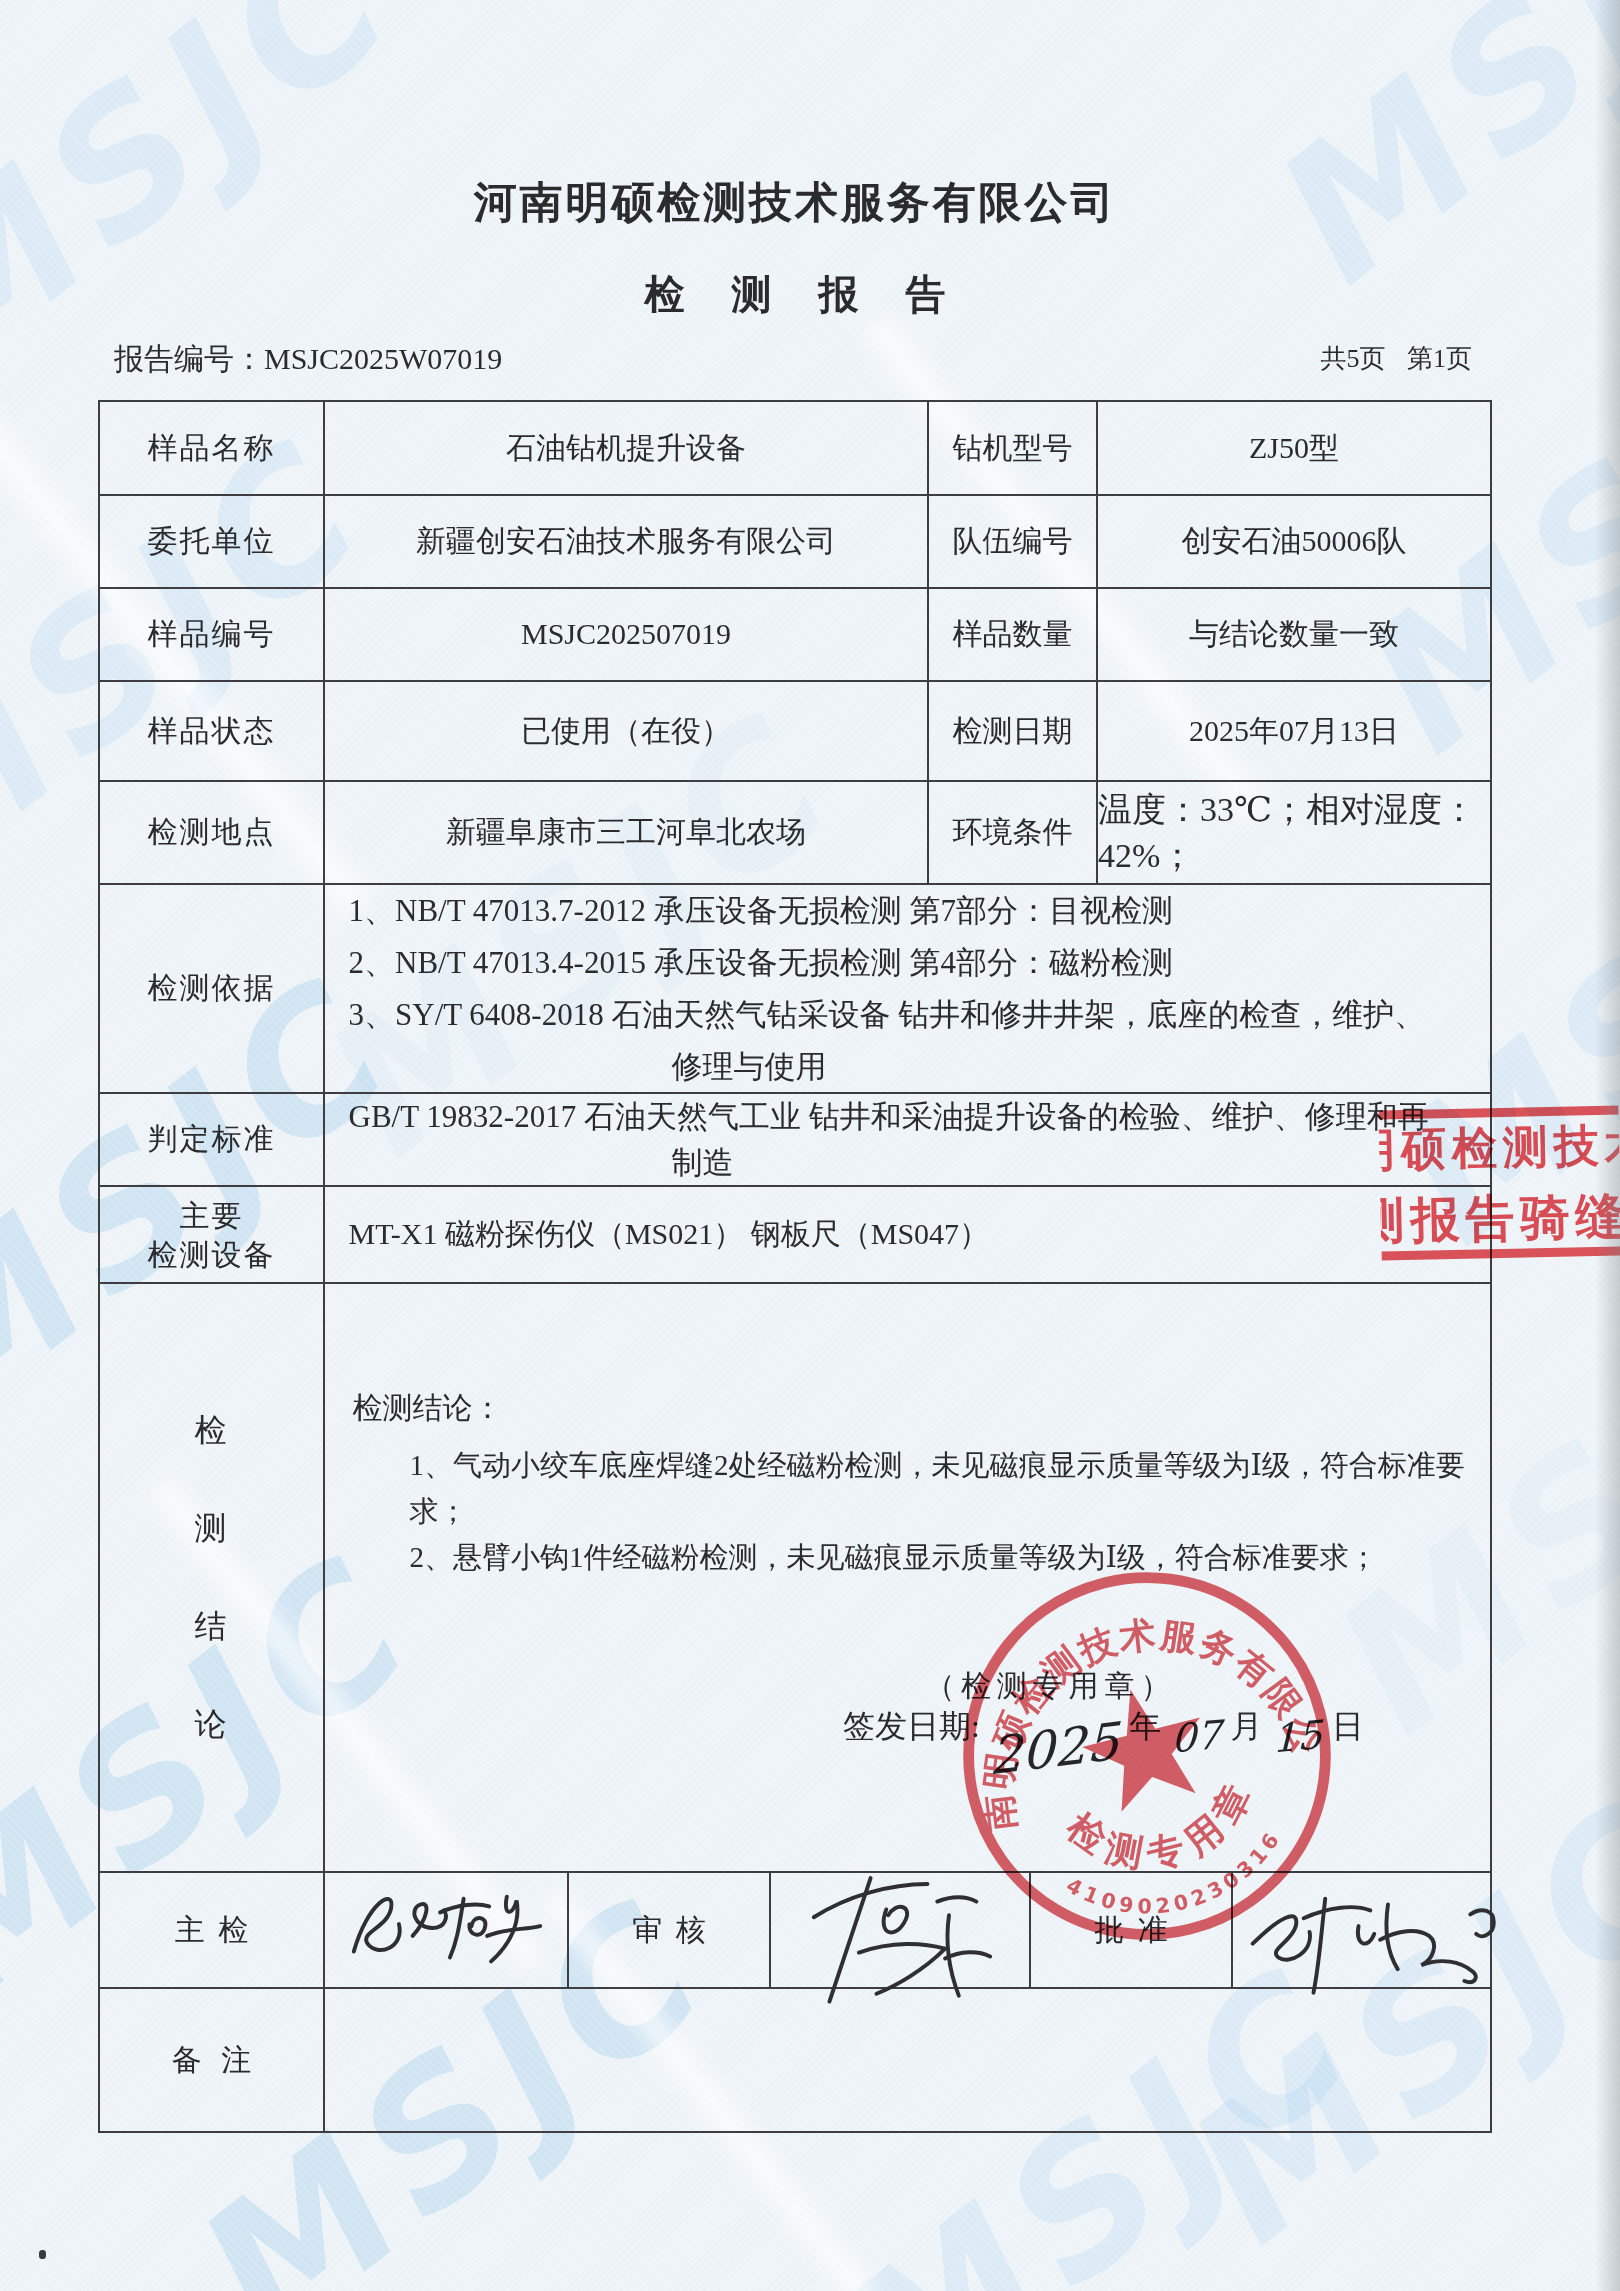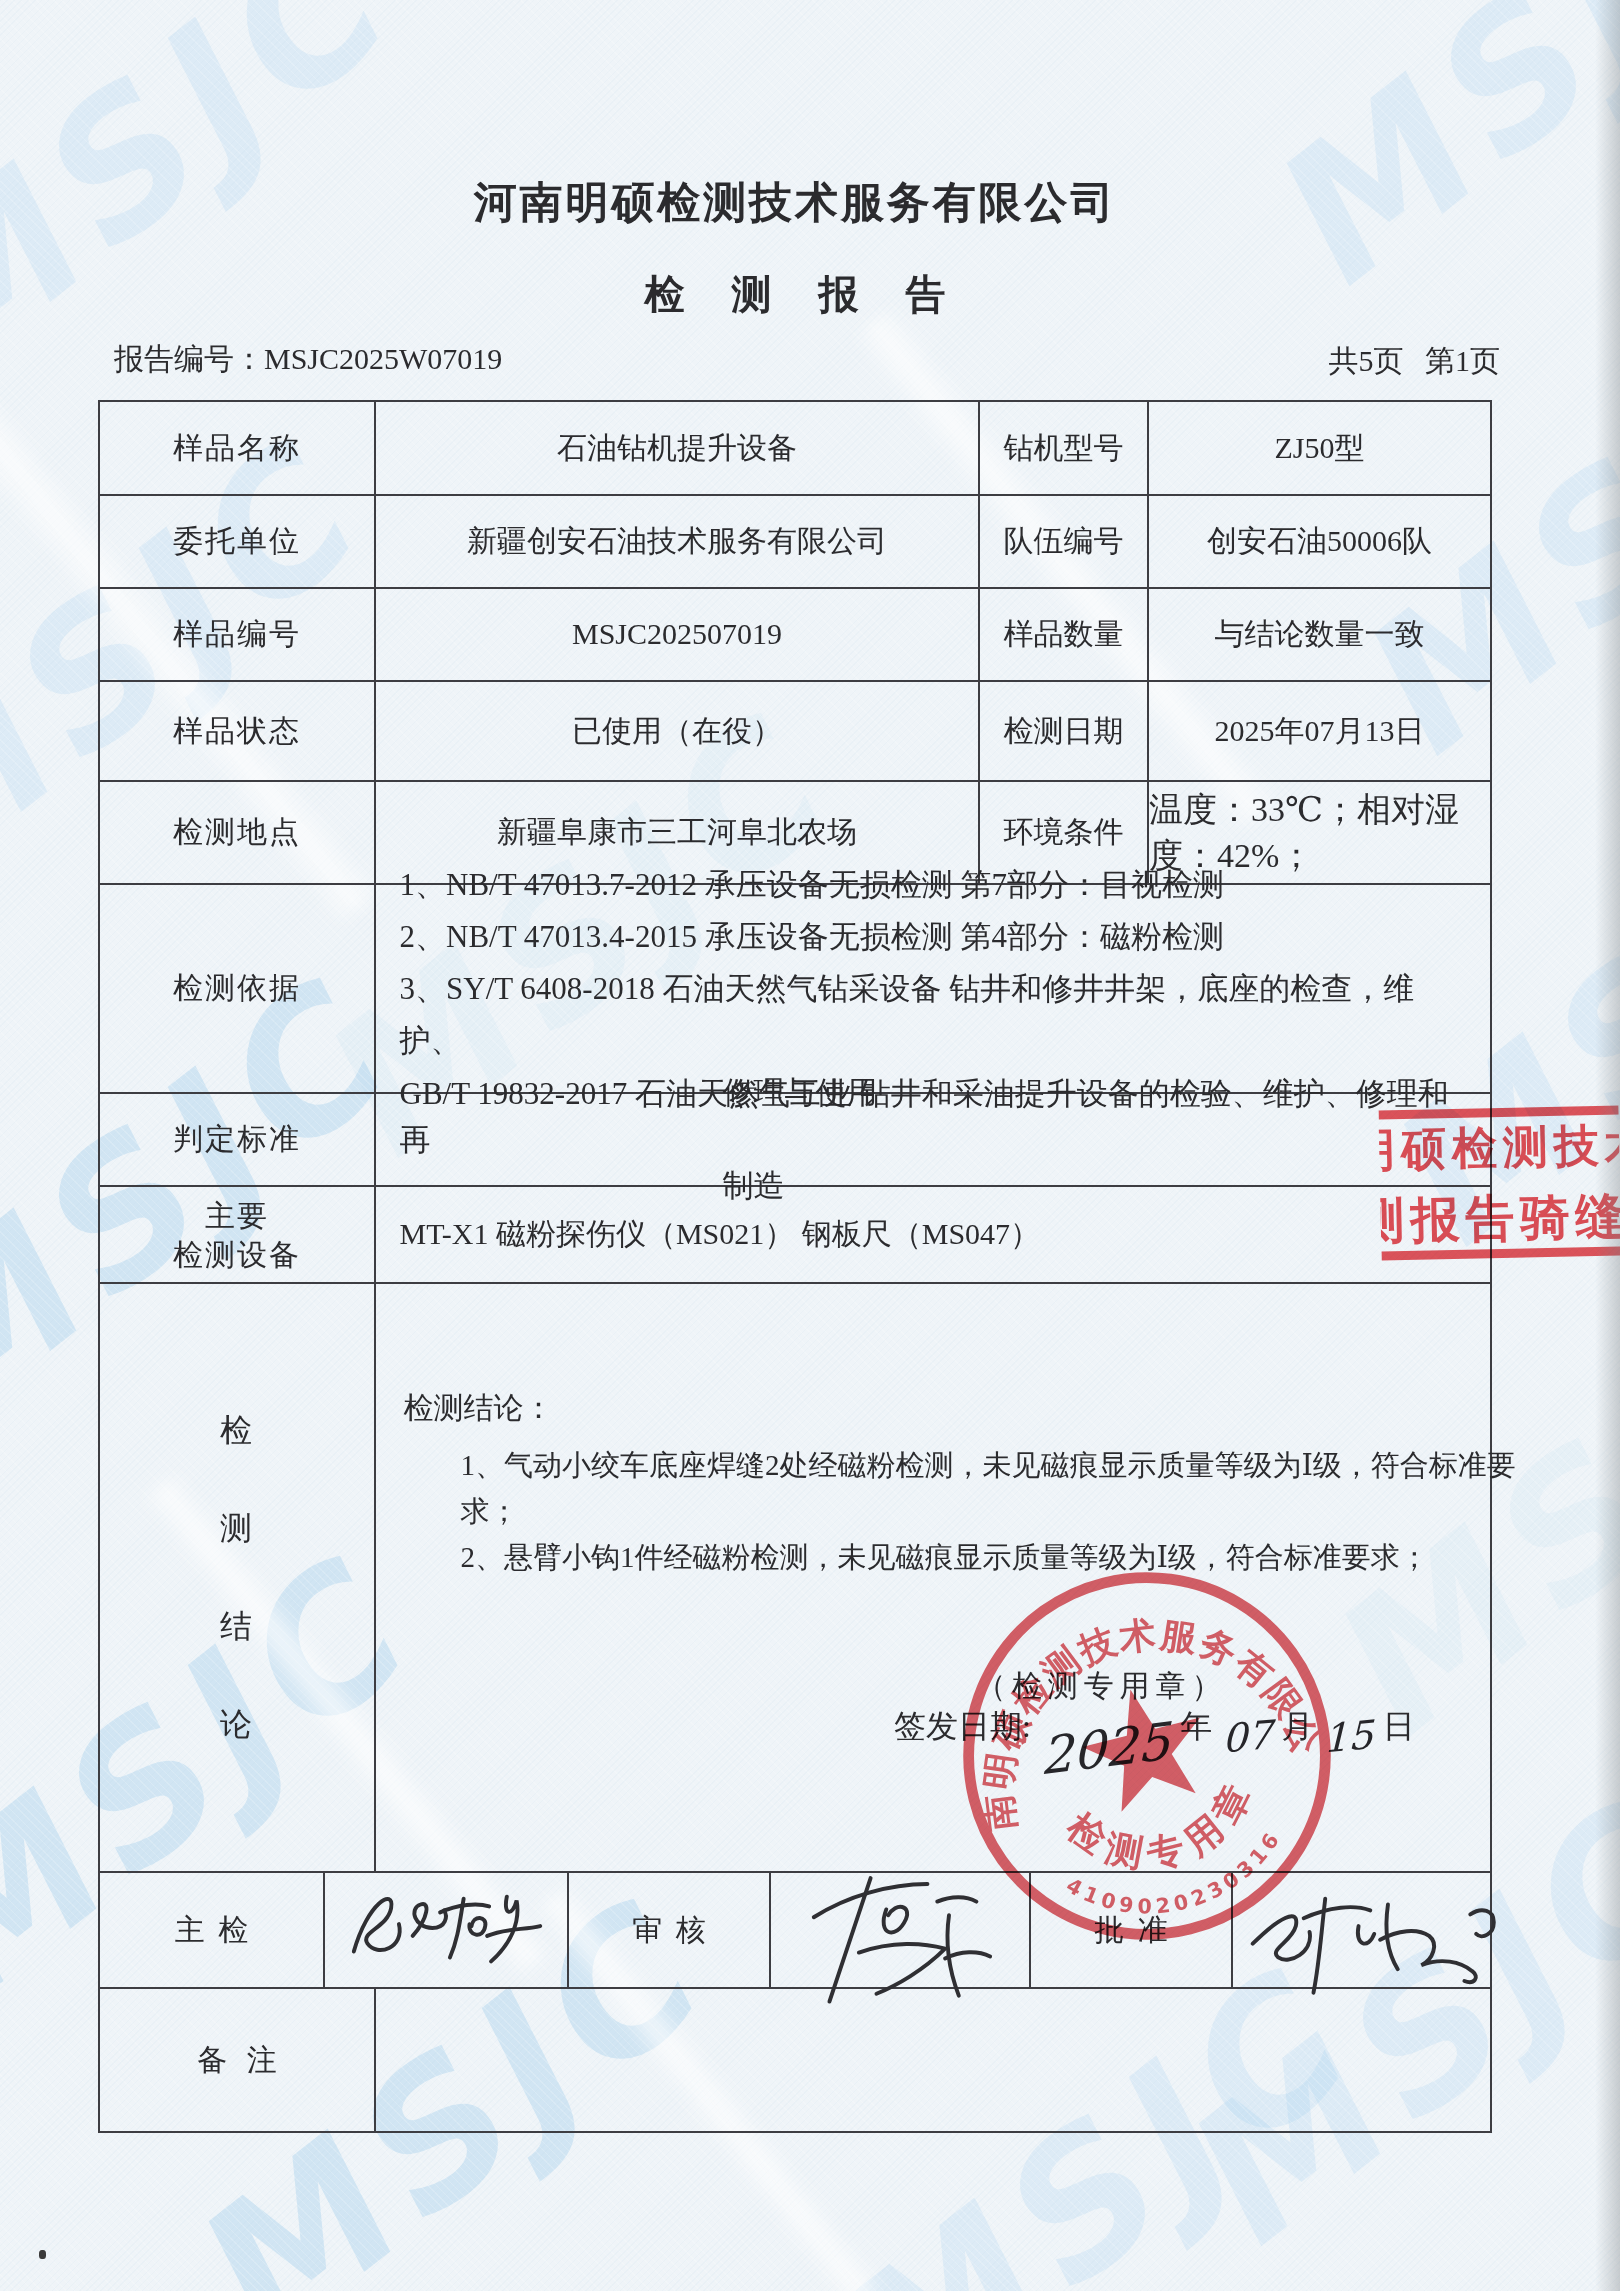--- a/index.html
+++ b/index.html
@@ -26,32 +26,32 @@
   .scan-right{position:absolute;top:0;right:0;width:25.5px;height:100%;z-index:6;
       background:linear-gradient(to right,rgba(0,0,0,0),rgba(120,125,128,.35));}
   .scan-dot{position:absolute;left:39px;top:2250px;width:6.9px;height:8.8px;background:#3a3a3a;border-radius:40%;z-index:6;}
 
   
   .company{position:absolute;left:98px;top:174px;width:1394px;text-align:center;z-index:2;
       font-size:43px;font-weight:600;letter-spacing:2.9px;}
   .doctitle{position:absolute;left:98px;top:267px;width:1394px;text-align:center;z-index:2;
       font-size:40px;font-weight:600;letter-spacing:47px;text-indent:47px;}
   .report-no{position:absolute;left:114px;top:339px;z-index:2;font-size:30px;}
-  .pages{position:absolute;right:120px;top:341px;z-index:2;font-size:30px;}
+  .pages{position:absolute;right:148px;top:341px;z-index:2;font-size:26px;}
   .pages .gap{display:inline-block;width:21.6px;}
 
   
   .tbl{position:absolute;left:98px;top:400px;width:1394px;z-index:2;
       border:2.9px solid #3d3d42;box-sizing:border-box;}
   .trow{display:flex;border-top:2px solid #3d3d42;box-sizing:border-box;}
   .trow:first-child{border-top:none;}
   .cell{box-sizing:border-box;display:flex;align-items:center;justify-content:center;
       border-left:2px solid #3d3d42;font-size:30px;line-height:1.35;}
   .cell:first-child{border-left:none;}
-  .c1{width:274px;flex:none;letter-spacing:2px;}
+  .c1{width:223px;flex:none;letter-spacing:2px;}
   .c2{width:604px;flex:none;}
   .c3{width:169px;flex:none;}
   .c4{flex:1;}
   .left{justify-content:flex-start;text-align:left;padding:7.8px 23.5px;}
   .block{display:block;}
   .basis-line{line-height:52px;}
   .basis-line:nth-child(4){margin-left:323px;}
   .crit-line{line-height:46px;}
   .crit-line:nth-child(2){margin-left:323px;}
   .two-line{display:flex;flex-direction:column;align-items:center;line-height:1.3;}

